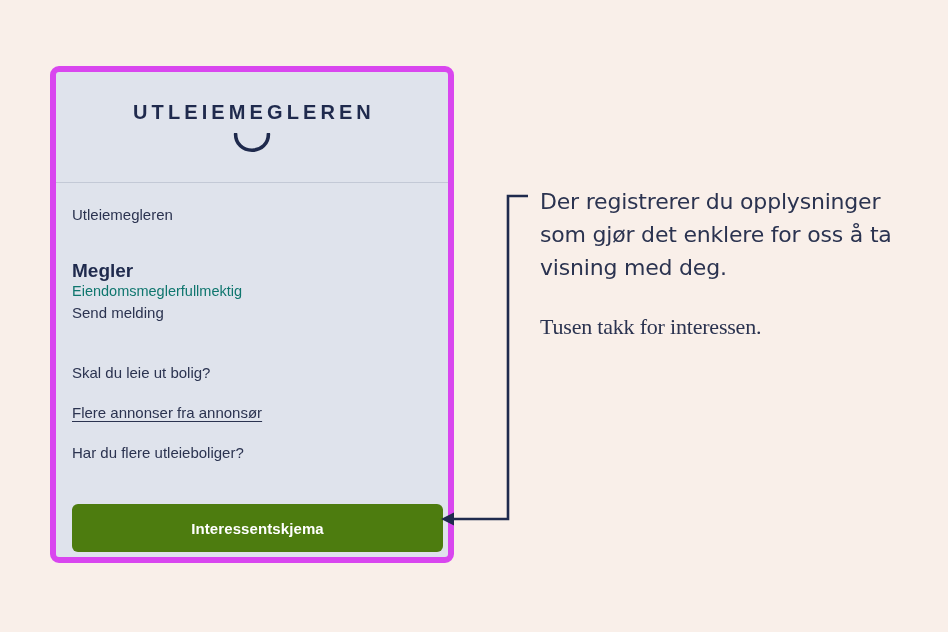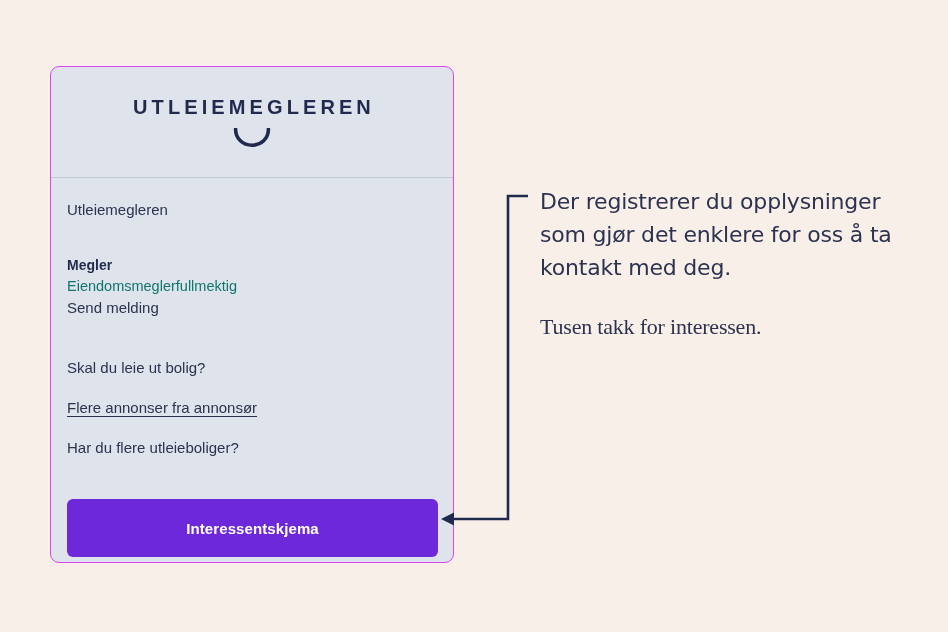--- a/index.html
+++ b/index.html
@@ -17,21 +17,21 @@
   }
 
   
   .card {
     position: absolute;
     left: 50px;
     top: 66px;
     width: 404px;
     height: 497px;
     background: #dfe3ec;
-    border: 1px solid #d946ef;
+    border: 6px solid #d946ef;
     border-radius: 9px;
     box-sizing: border-box;
     overflow: hidden;
   }
 
   .card-header {
     height: 111px;
     border-bottom: 1px solid #c3c9d6;
     box-sizing: border-box;
     display: flex;
@@ -61,21 +61,21 @@
     box-sizing: border-box;
   }
 
   .org-name {
     font-size: 15px;
     color: #2b3350;
     line-height: 20px;
     margin: 0 0 36px 0;
   }
   .agent-role {
-    font-size: 14px;
+    font-size: 19px;
     font-weight: 700;
     color: #1f2a4d;
     line-height: 19px;
     margin: 0 0 2px 0;
   }
   .agent-title {
     font-size: 14.5px;
     color: #0f766e;
     line-height: 19px;
     margin: 0 0 3px 0;
@@ -116,22 +116,22 @@
     text-decoration: underline;
     text-underline-offset: 3px;
   }
   .link-item:last-child { margin-bottom: 9px; }
 
   .cta-button {
     position: absolute;
     left: 16px;
     top: 432px;
     width: 371px;
-    height: 58px;
-    background: #6d28d9;
+    height: 48px;
+    background: #4d7c0f;
     color: #ffffff;
     border: none;
     border-radius: 6px;
     font-family: "Liberation Sans", sans-serif;
     font-size: 15px;
     font-weight: 700;
     cursor: pointer;
     letter-spacing: 0.1px;
   }
 
@@ -201,15 +201,15 @@
 <div class="annotation-line">
   <svg viewBox="0 0 110 345" width="110" height="345" aria-hidden="true">
 
     <path d="M93 11 L73 11 L73 334 L15 334" fill="none" stroke="#1f2a4d" stroke-width="2.6"></path>
 
     <path d="M6 334 L19 327.5 L19 340.5 Z" fill="#1f2a4d"></path>
   </svg>
 </div>
 
 <div class="annotation-text">
-  <p>Der registrerer du opplysninger som gjør det enklere for oss å ta kontakt med deg.</p>
+  <p>Der registrerer du opplysninger som gjør det enklere for oss å ta visning med deg.</p>
   <p>Tusen takk for interessen.</p>
 </div>
 
 </body></html>

